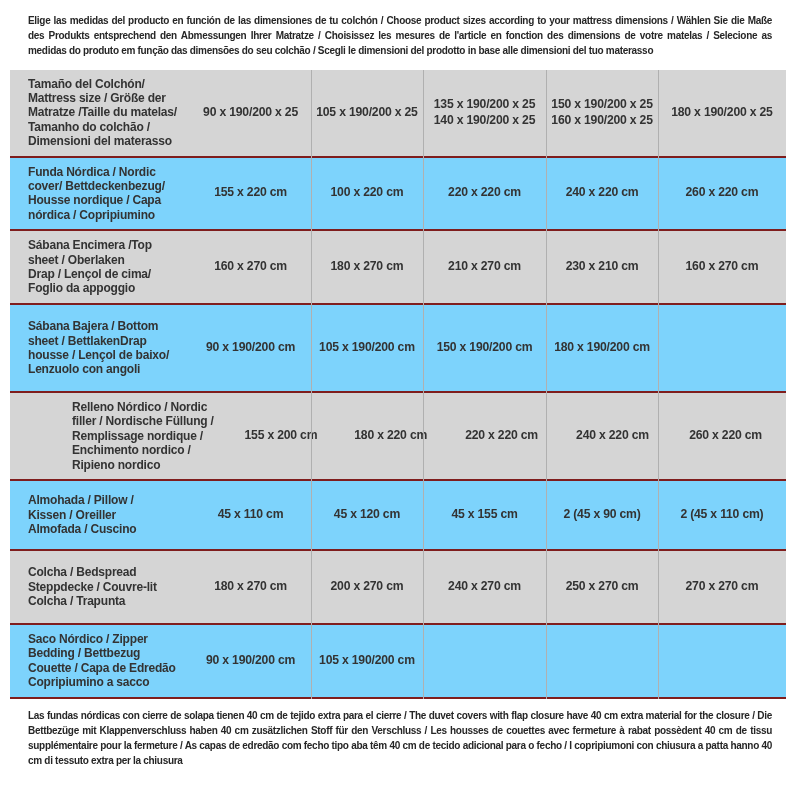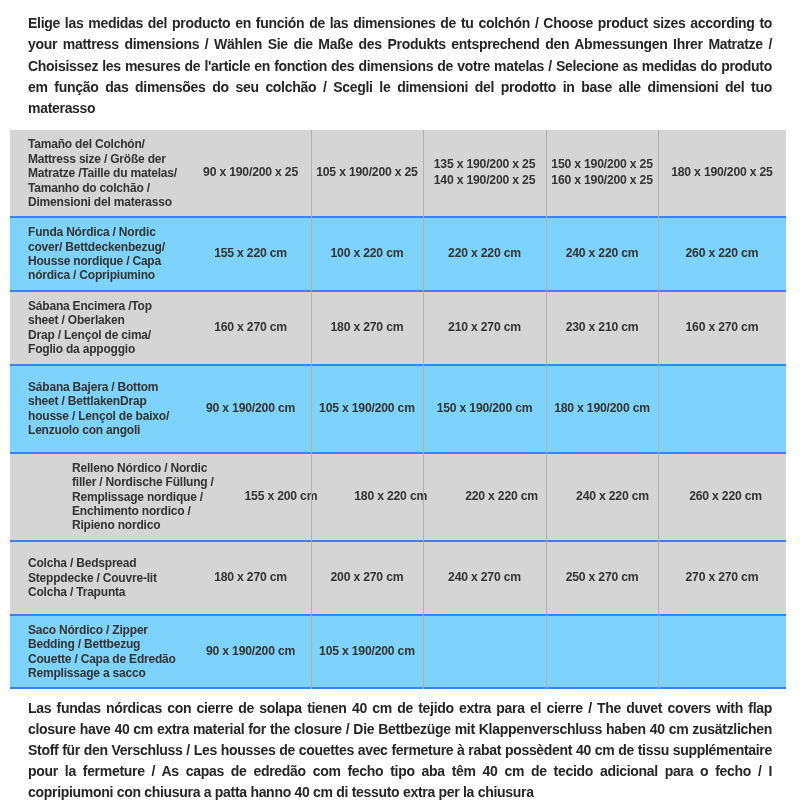--- a/index.html
+++ b/index.html
@@ -12,39 +12,39 @@
     width: 800px;
     height: 800px;
     background: #ffffff;
     font-family: "Liberation Sans", sans-serif;
     font-weight: bold;
     overflow: hidden;
   }
   .intro, .footnote {
     margin: 0 28px;
     width: 744px;
-    font-size: 14px;
+    font-size: 10px;
     line-height: 1.52;
     letter-spacing: -0.3px;
     color: #262626;
     text-align: justify;
   }
   .intro { padding-top: 13px; }
   .footnote { margin-top: 9px; line-height: 1.5; }
 
   .size-table {
     position: relative;
     margin: 11px 14px 0 10px;
     width: 776px;
   }
   .row {
     display: grid;
     grid-template-columns: 23.2% 15.6% 14.4% 15.9% 14.4% 16.5%;
     box-sizing: border-box;
-    border-bottom: 2px solid #3b82f6;
+    border-bottom: 2px solid #7f1d1d;
   }
   .row.gray  { background: #d5d5d5; }
   .row.light { background: #7dd3fc; }
   .cell {
     display: flex;
     align-items: center;
     box-sizing: border-box;
     white-space: pre-line;
     color: #333333;
   }
@@ -130,35 +130,45 @@
 filler / Nordische Füllung /
 Remplissage nordique /
 Enchimento nordico /
 Ripieno nordico</div>
         <div class="cell value-cell">155 x 200 cm</div>
         <div class="cell value-cell">180 x 220 cm</div>
         <div class="cell value-cell">220 x 220 cm</div>
         <div class="cell value-cell">240 x 220 cm</div>
         <div class="cell value-cell">260 x 220 cm</div>
       </div>
+      <div class="row light" style="min-height: 70px;">
+        <div class="cell label-cell">Almohada  / Pillow /
+Kissen / Oreiller
+Almofada / Cuscino</div>
+        <div class="cell value-cell">45 x 110 cm</div>
+        <div class="cell value-cell">45 x 120 cm</div>
+        <div class="cell value-cell">45 x 155 cm</div>
+        <div class="cell value-cell">2 (45 x 90 cm)</div>
+        <div class="cell value-cell">2 (45 x 110 cm)</div>
+      </div>
       <div class="row gray" style="min-height: 74px;">
         <div class="cell label-cell">Colcha / Bedspread
 Steppdecke / Couvre-lit
 Colcha / Trapunta</div>
         <div class="cell value-cell">180 x 270 cm</div>
         <div class="cell value-cell">200 x 270 cm</div>
         <div class="cell value-cell">240 x 270 cm</div>
         <div class="cell value-cell">250 x 270 cm</div>
         <div class="cell value-cell">270 x 270 cm</div>
       </div>
       <div class="row light" style="min-height: 72px;">
         <div class="cell label-cell">Saco Nórdico / Zipper
 Bedding / Bettbezug
 Couette  / Capa de Edredão
-Remplissage a sacco</div>
+Copripiumino a sacco</div>
         <div class="cell value-cell">90 x 190/200 cm</div>
         <div class="cell value-cell">105 x 190/200 cm</div>
         <div class="cell value-cell"></div>
         <div class="cell value-cell"></div>
         <div class="cell value-cell"></div>
       </div>
       <div class="divider" style="left: 38.8%; background: rgb(176, 176, 176);"></div>
       <div class="divider" style="left: 53.2%; background: rgb(176, 176, 176);"></div>
       <div class="divider" style="left: 69.1%; background: rgb(176, 176, 176);"></div>
       <div class="divider" style="left: 83.5%; background: rgb(176, 176, 176);"></div>

